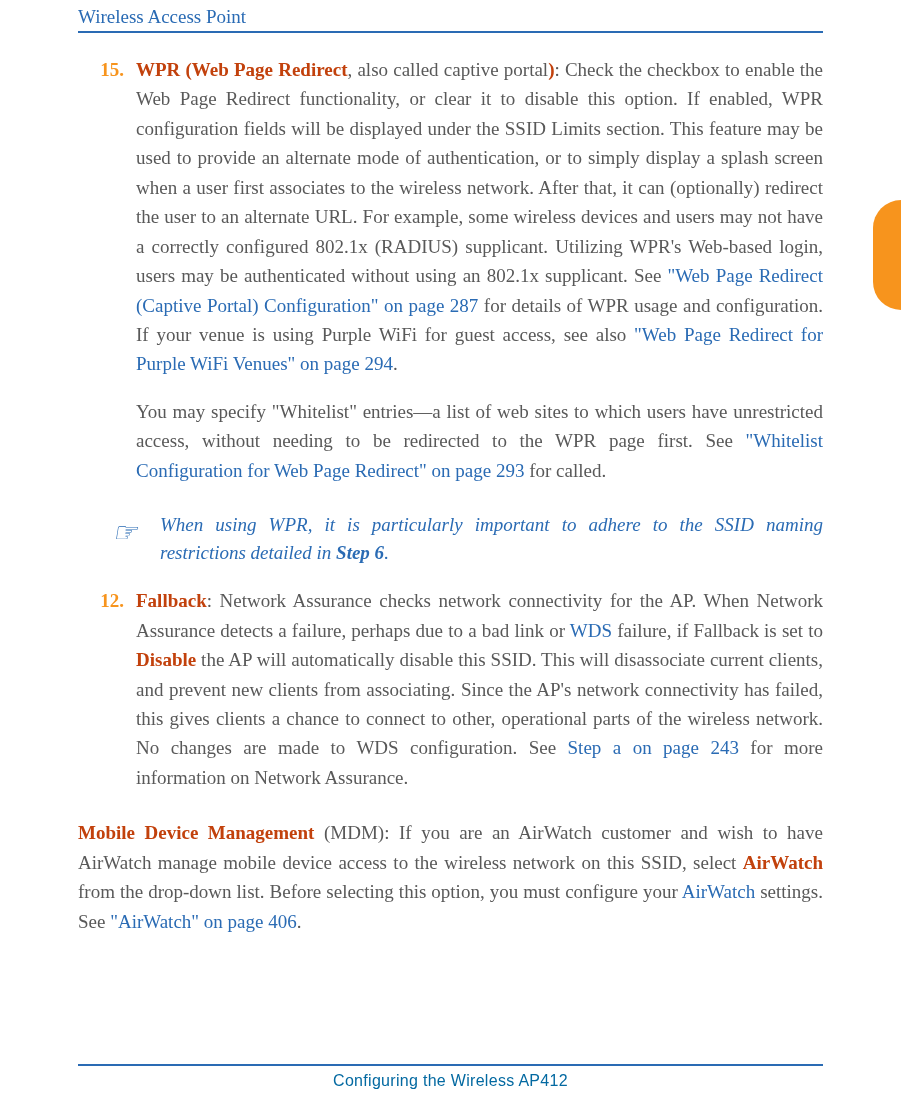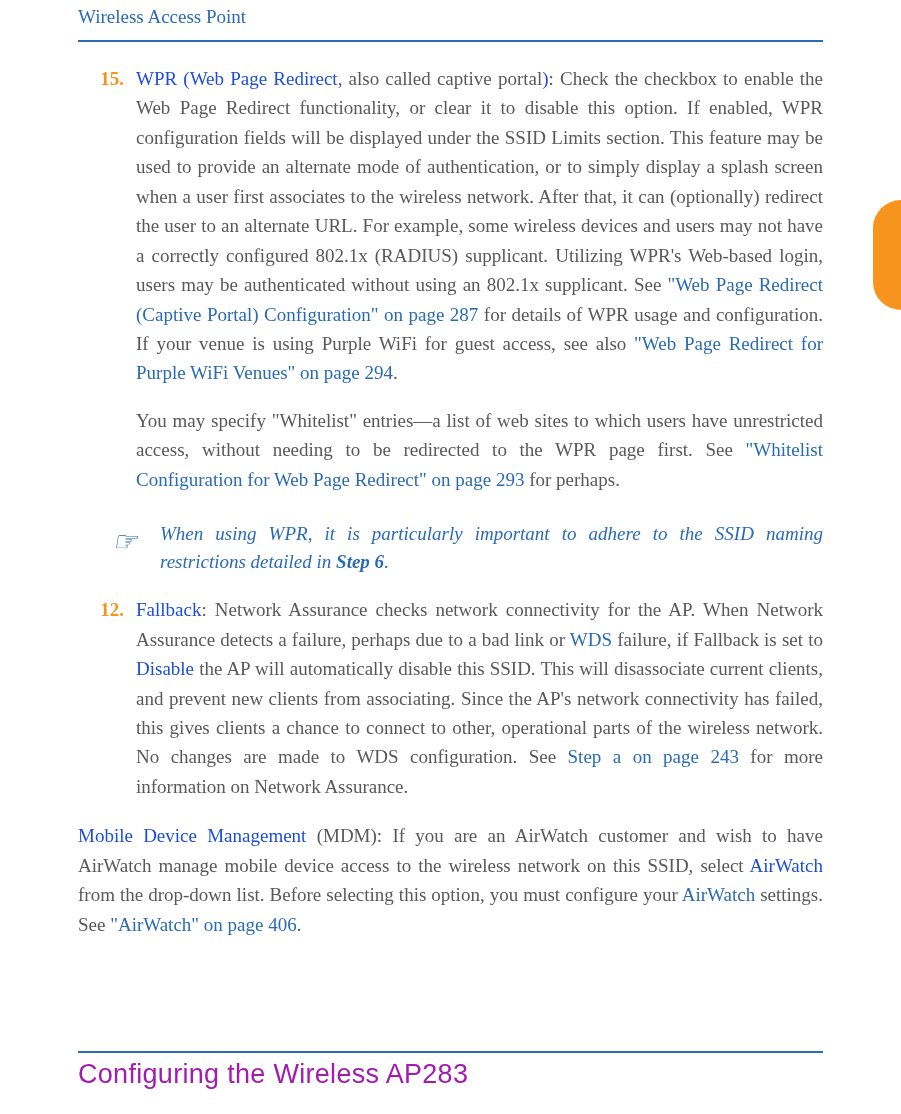--- a/index.html
+++ b/index.html
@@ -14,60 +14,60 @@
     position: relative;
     width: 901px;
     height: 1114px;
     box-sizing: border-box;
     padding: 0 78px 0 78px;
   }
   .running-head {
     color: #2a6bb4;
     font-size: 19px;
     padding-top: 6px;
-    padding-bottom: 12px;
+    padding-bottom: 3px;
     font-family: "Palatino Linotype", "Book Antiqua", Palatino, serif;
   }
   .head-rule {
     height: 2px;
     background: #2a6bb4;
     margin-bottom: 22px;
   }
   .tab {
     position: absolute;
     right: 0;
     top: 200px;
     width: 28px;
     height: 110px;
     background: #f7941d;
     border-top-left-radius: 55px 55px;
     border-bottom-left-radius: 55px 55px;
   }
   .item {
     display: flex;
     flex-direction: row;
-    margin-top: 4px;
+    margin-top: 10px;
     line-height: 1.55;
     font-size: 19px;
   }
   .num {
     flex: 0 0 46px;
     text-align: right;
     padding-right: 12px;
     color: #f7941d;
     font-weight: bold;
   }
   .body {
     flex: 1 1 auto;
     text-align: justify;
     color: #595959;
   }
   .body b {
-    color: #1d4ed8;
-    font-weight: normal;
+    color: #c2410c;
+    font-weight: bold;
   }
   .link {
     color: #2a6bb4;
   }
   .subpara {
     margin-top: 18px;
     text-align: justify;
     color: #595959;
     line-height: 1.55;
     font-size: 19px;
@@ -103,23 +103,23 @@
     left: 78px;
     right: 78px;
   }
   .foot-rule {
     height: 2px;
     background: #2a6bb4;
     margin-bottom: 6px;
   }
   .foot-row {
     display: flex;
-    justify-content: flex-start;
-    color: #a21caf;
-    font-size: 27px;
+    justify-content: center;
+    color: #0369a1;
+    font-size: 16px;
     font-family: "Trebuchet MS", "Lucida Sans", sans-serif;
   }
   .foot-left {
     letter-spacing: 0.3px;
   }
   .foot-right {
     letter-spacing: 0.3px;
   }
 </style>
 </head>
@@ -132,21 +132,21 @@
   <div class="tab"></div>
 
   <div class="item">
     <div class="num">15.</div>
     <div class="body">
       <b>WPR (Web Page Redirect</b><span>, also called captive portal</span><b>)</b><span>: Check the checkbox to enable the Web Page Redirect functionality, or clear it to disable this option. If enabled, WPR configuration fields will be displayed under the SSID Limits section. This feature may be used to provide an alternate mode of authentication, or to simply display a splash screen when a user first associates to the wireless network. After that, it can (optionally) redirect the user to an alternate URL. For example, some wireless devices and users may not have a correctly configured 802.1x (RADIUS) supplicant. Utilizing WPR's Web-based login, users may be authenticated without using an 802.1x supplicant. See </span><span class="link">"Web Page Redirect (Captive Portal) Configuration" on page 287</span><span> for details of WPR usage and configuration. If your venue is using Purple WiFi for guest access, see also </span><span class="link">"Web Page Redirect for Purple WiFi Venues" on page 294</span><span>.</span>
     </div>
   </div>
 
   <div class="subpara">
-    <span>You may specify "Whitelist" entries—a list of web sites to which users have unrestricted access, without needing to be redirected to the WPR page first. See </span><span class="link">"Whitelist Configuration for Web Page Redirect" on page 293</span><span> for perhaps.</span>
+    <span>You may specify "Whitelist" entries—a list of web sites to which users have unrestricted access, without needing to be redirected to the WPR page first. See </span><span class="link">"Whitelist Configuration for Web Page Redirect" on page 293</span><span> for called.</span>
   </div>
 
   <div class="note">
     <div class="note-icon">☞</div>
     <div class="note-text">
       <span>When using WPR, it is particularly important to adhere to the SSID naming restrictions detailed in </span><b>Step 6</b><span>.</span>
     </div>
   </div>
 
   <div class="item">
@@ -161,16 +161,16 @@
   <div class="item">
     <div class="body">
       <b>Mobile Device Management</b><span> (MDM): If you are an AirWatch customer and wish to have AirWatch manage mobile device access to the wireless network on this SSID, select </span><b>AirWatch</b><span> from the drop-down list. Before selecting this option, you must configure your </span><span class="link">AirWatch</span><span> settings. See </span><span class="link">"AirWatch" on page 406</span><span>.</span>
     </div>
   </div>
 
   <div class="footer">
     <div class="foot-rule"></div>
     <div class="foot-row">
       <div class="foot-left">Configuring the Wireless AP</div>
-      <div class="foot-right">283</div>
+      <div class="foot-right">412</div>
     </div>
   </div>
 </div>
 
 </body></html>

